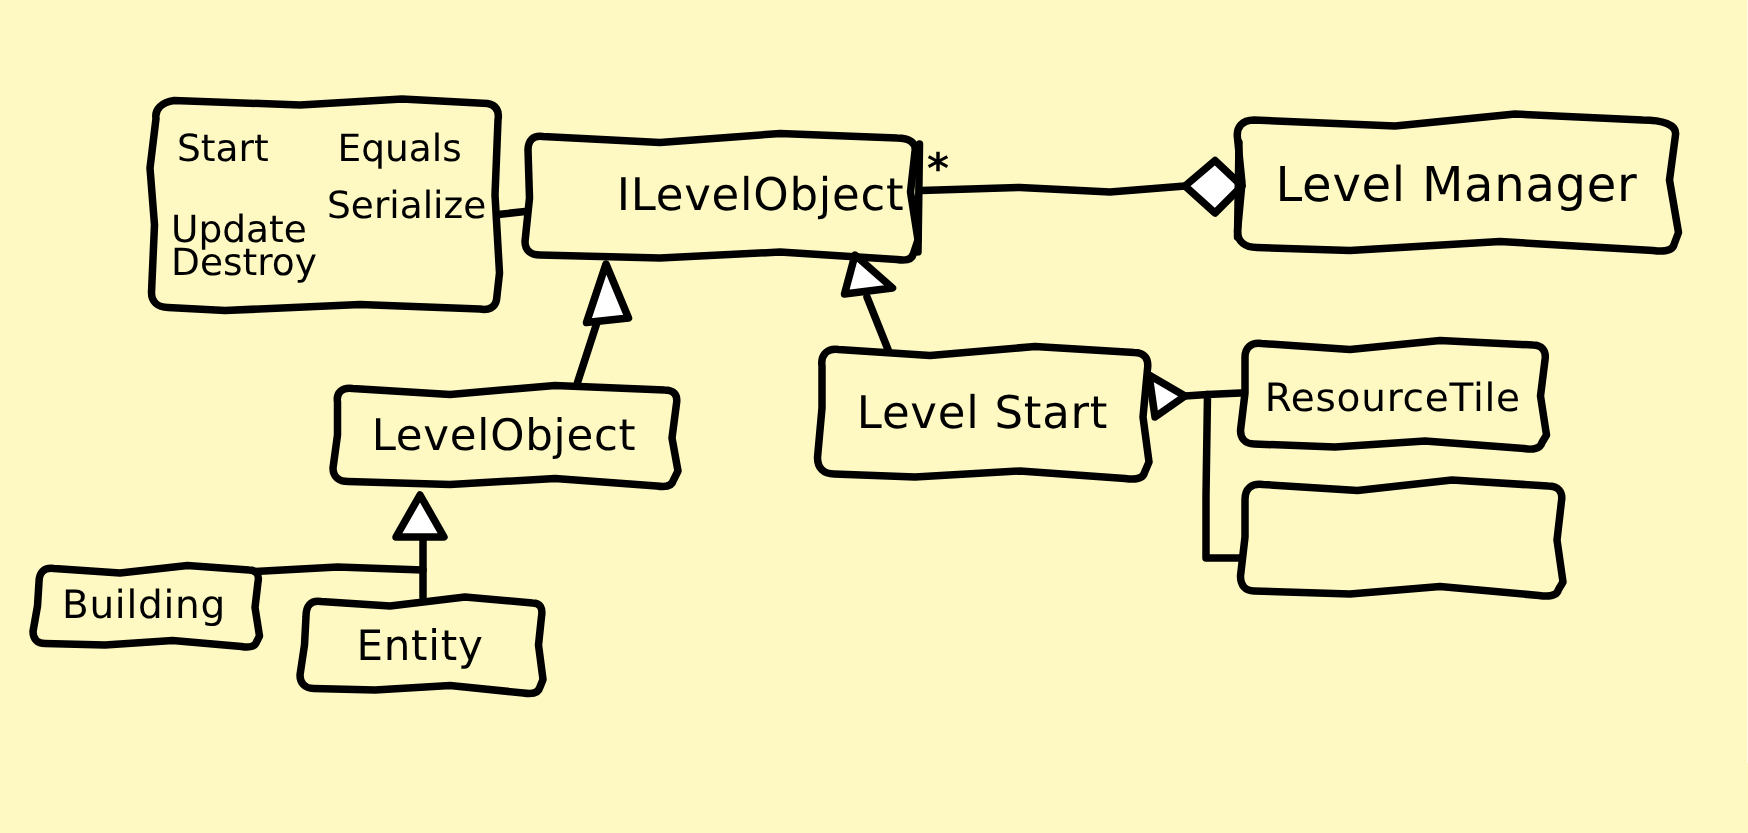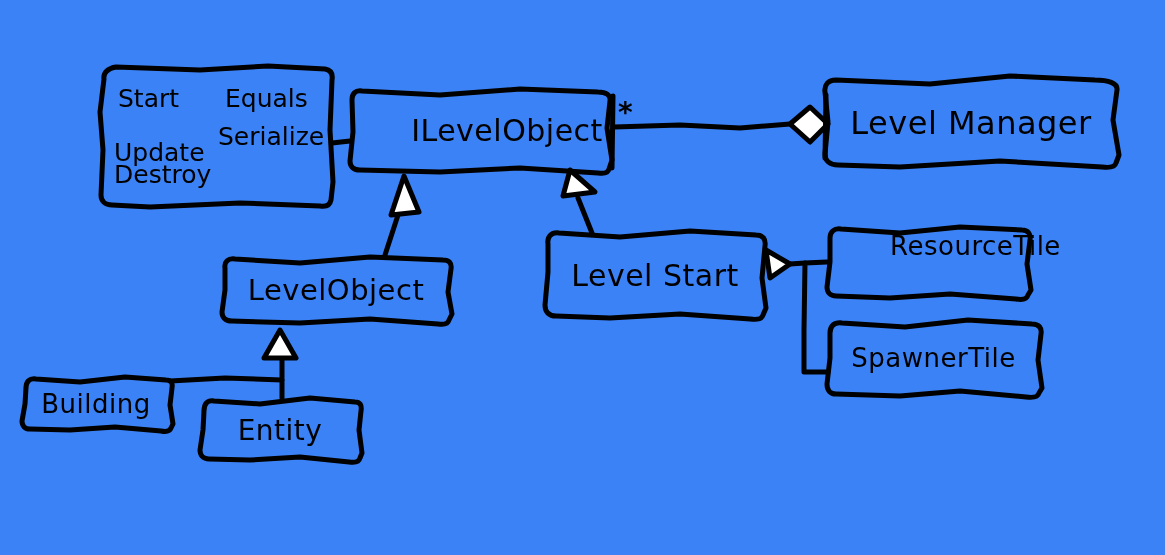--- a/index.html
+++ b/index.html
@@ -4,21 +4,21 @@
 <style>
   html, body {
     margin: 0;
     padding: 0;
     background: #ffffff;
   }
   #canvas-root {
     position: relative;
     width: 1165px;
     height: 555px;
-    background: #3b82f6;
+    background: #fef9c3;
     overflow: hidden;
     font-family: "DejaVu Sans", sans-serif;
   }
   svg.diagram-layer {
     position: absolute;
     top: 0;
     left: 0;
     width: 1165px;
     height: 555px;
   }
@@ -141,21 +141,20 @@
   <div class="node-label hand" style="left:350px; top:88px; width:262px; height:84px; font-size:30px;margin-left:26px;">ILevelObject</div>
 
   <div class="multiplicity hand" style="left:618px; top:96px; font-size:28px;">*</div>
 
   <div class="node-label hand" style="left:822px; top:78px; width:298px; height:90px; font-size:32px;">Level Manager</div>
 
   <div class="node-label hand" style="left:222px; top:258px; width:228px; height:64px; font-size:29px;">LevelObject</div>
 
   <div class="node-label hand" style="left:545px; top:232px; width:220px; height:86px; font-size:30px;">Level Start</div>
 
-  <div class="node-label hand" style="left:827px; top:212px; width:203px; height:68px; font-size:26px;padding-left:47px;">ResourceTile</div>
+  <div class="node-label hand" style="left:827px; top:232px; width:203px; height:68px; font-size:26px;">ResourceTile</div>
 
-  <div class="node-label hand" style="left:827px; top:322px; width:213px; height:72px; font-size:26px;">SpawnerTile</div>
 
   <div class="node-label hand" style="left:200px; top:400px; width:160px; height:60px; font-size:28px;">Entity</div>
 
   <div class="node-label hand" style="left:22px; top:378px; width:148px; height:52px; font-size:26px;">Building</div>
 
 </div>
 
 </body></html>

